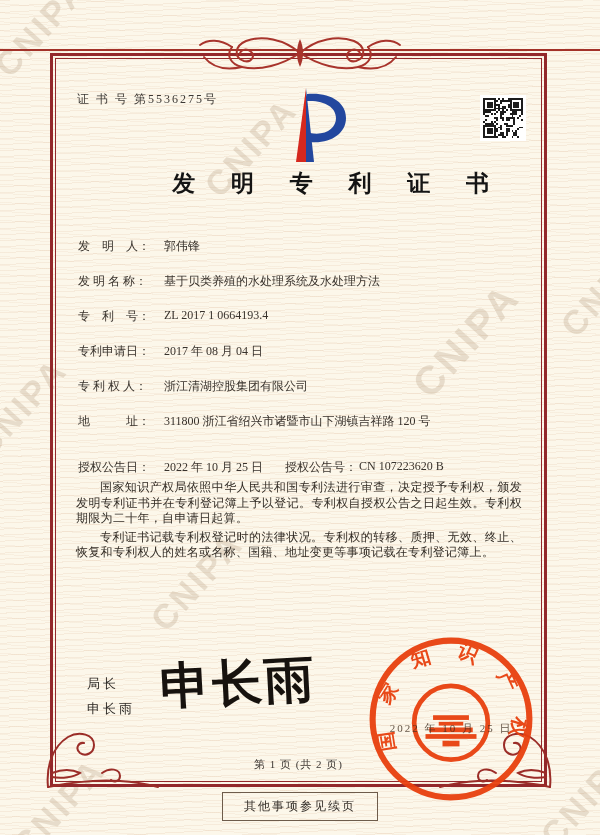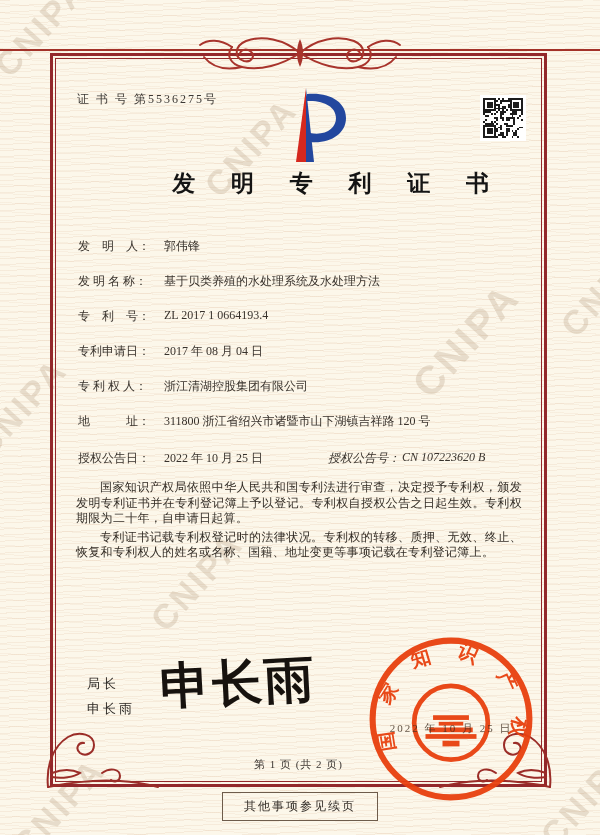--- a/index.html
+++ b/index.html
@@ -51,22 +51,22 @@
 
   .title{position:absolute;left:50px;top:168px;width:568px;text-align:center;z-index:2;
          font-size:23px;font-weight:bold;color:#141414;letter-spacing:15px;padding-left:8px;
          box-sizing:border-box;}
 
   
   .fields{position:absolute;left:78px;top:238px;width:450px;z-index:2;}
   .frow{height:35px;display:flex;align-items:flex-start;font-size:12px;color:#38322c;}
   .frow .lbl{display:inline-block;width:86px;white-space:pre;flex:0 0 86px;}
   .frow .val{white-space:pre;}
-  .grant-row{margin-top:2px;}
-  .grant-row .pair2{margin-left:65px;display:flex;font-style:italic;}
+  .grant-row{margin-top:2px;align-items:center;}
+  .grant-row .pair2{margin-left:22px;display:flex;}
   .grant-row .pair2 .lbl{width:auto;flex:0 0 auto;margin-right:2px;}
 
   
   .bodytext{position:absolute;left:76px;top:480px;width:446px;z-index:2;
             font-size:12px;line-height:15.5px;color:#332d26;letter-spacing:.3px;}
   .bodytext p{margin:0 0 3px 0;text-indent:2em;text-align:justify;}
 
   
   .director{position:absolute;left:87px;top:671px;z-index:2;font-size:13px;
             color:#2e2a26;letter-spacing:3px;line-height:25px;}

